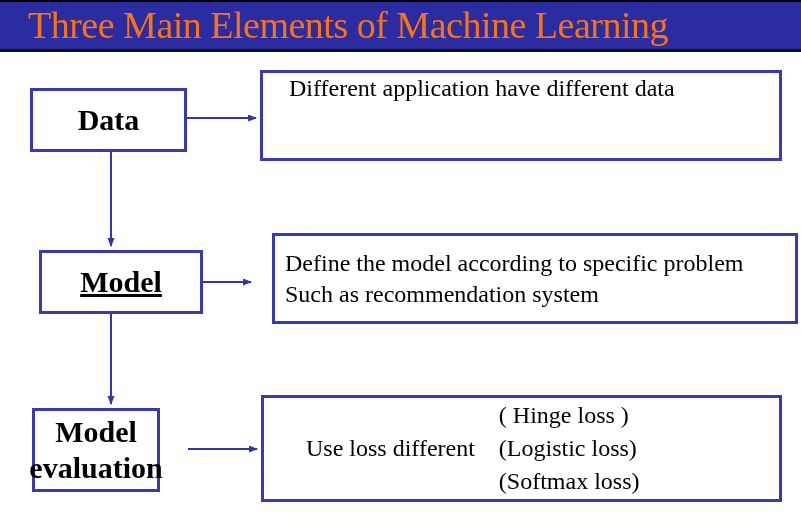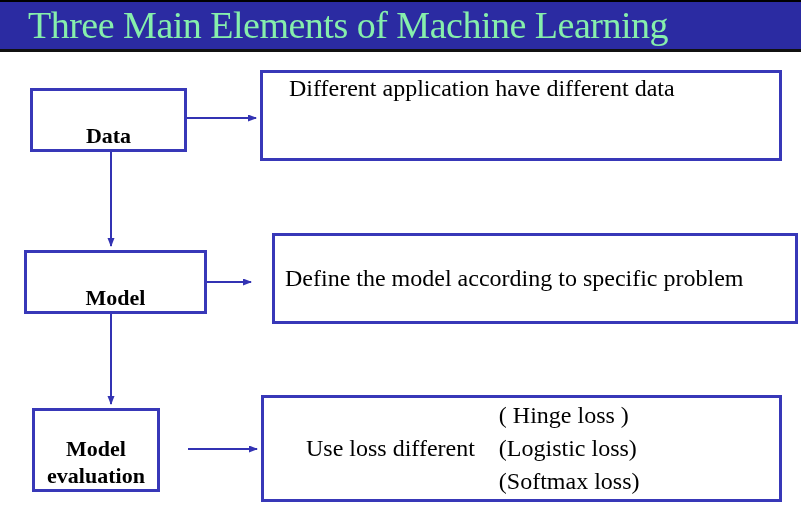--- a/index.html
+++ b/index.html
@@ -14,46 +14,46 @@
   .title-bar{
     position:absolute;left:0;top:0;width:801px;height:52px;
     box-sizing:border-box;
     background:#2B2BA2;
     border-top:2px solid #000000;
     border-bottom:3px solid #111111;
     display:flex;align-items:center;
     padding-left:28px;
   }
   .title-bar .title-text{
-    color:#86efac;
+    color:#f97316;
     font-size:38px;
     letter-spacing:-0.5px;
     white-space:nowrap;
     transform:translateY(-1px);
   }
   
   .connectors{
     position:absolute;left:0;top:0;width:801px;height:526px;
     pointer-events:none;
   }
   
   .node{
     position:absolute;
     box-sizing:border-box;
     background:#ffffff;
     border:3px solid #3838B8;
-    display:flex;align-items:flex-end;justify-content:center;
+    display:flex;align-items:center;justify-content:center;
     text-align:center;
     font-weight:bold;
-    font-size:22px;
+    font-size:30px;
     color:#000000;
     line-height:1.2;
   }
   .node-data{left:30px;top:88px;width:157px;height:64px;}
-  .node-model{left:24px;top:250px;width:183px;height:64px;}
+  .node-model{left:39px;top:250px;width:164px;height:64px;text-decoration:underline;}
   .node-eval{left:32px;top:408px;width:128px;height:84px;padding:0 8px;}
   
   .detail{
     position:absolute;
     box-sizing:border-box;
     background:#ffffff;
     border:3px solid #3838B8;
     color:#000000;
     font-size:24px;
     line-height:31px;
@@ -108,20 +108,21 @@
   <div class="node node-eval">
     <span>Model evaluation</span>
   </div>
 
   <div class="detail detail-1">
     <div class="line">Different application have different data</div>
   </div>
 
   <div class="detail detail-2">
     <div class="line">Define the model according to specific problem</div>
+    <div class="line">Such as recommendation system</div>
   </div>
 
   <div class="detail detail-3">
     <span class="loss-prefix">Use loss different</span>
     <div class="loss-list">
       <div class="line">( Hinge loss )</div>
       <div class="line">(Logistic loss)</div>
       <div class="line">(Softmax loss)</div>
     </div>
   </div>

